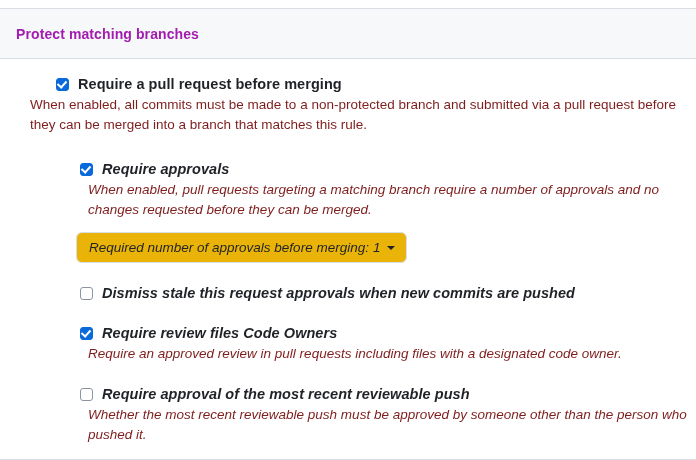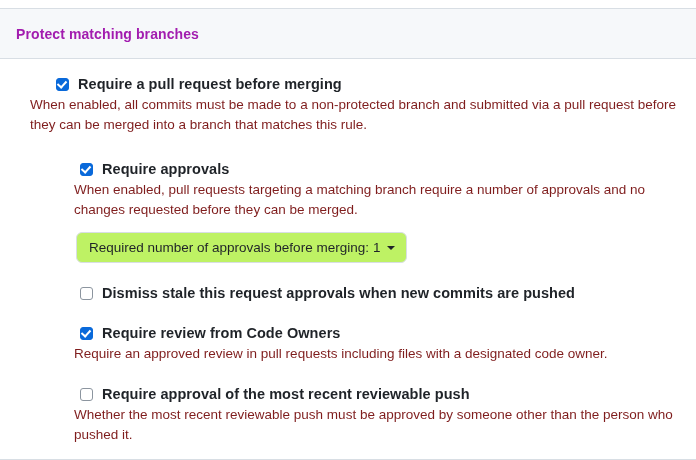--- a/index.html
+++ b/index.html
@@ -104,30 +104,30 @@
     line-height: 20px;
     margin-top: 1px;
     max-width: 648px;
   }
 
   
   .level0 { margin-left: 14px; }
   .level0 .cb-desc { margin-left: 0px; }
 
   
-  .level1 { margin-left: 38px; }
+  .level1 { margin-left: 38px; font-style: italic; }
 
   .desc-indent0 { margin-left: 22px; }
-  .desc-indent1 { margin-left: 20px; }
+  .desc-indent1 { margin-left: 34px; }
 
   
   .select-btn {
     display: inline-flex;
     align-items: center;
-    background: #bef264;
+    background: #eab308;
     border: 1px solid #d8dee4;
     border-radius: 6px;
     padding: 5px 11px 5px 12px;
     font-size: 13.5px;
     color: #1f2328;
     line-height: 19px;
     margin-left: 22px;
     margin-top: 12px;
     cursor: pointer;
   }
@@ -194,21 +194,21 @@
       </div>
     </div>
 
     <div class="gap-c"></div>
 
     <div class="cb-block level1">
       <div class="cb-row">
         <span class="cb-box checked">
             <span class="tick"></span>
           </span>
-        <span class="cb-label">Require review from Code Owners</span>
+        <span class="cb-label">Require review files Code Owners</span>
       </div>
       <div class="cb-desc desc-indent1">Require an approved review in pull requests including files with a designated code owner.</div>
     </div>
 
     <div class="gap-d"></div>
 
     <div class="cb-block level1">
       <div class="cb-row">
         <span class="cb-box unchecked"></span>
         <span class="cb-label">Require approval of the most recent reviewable push</span>

